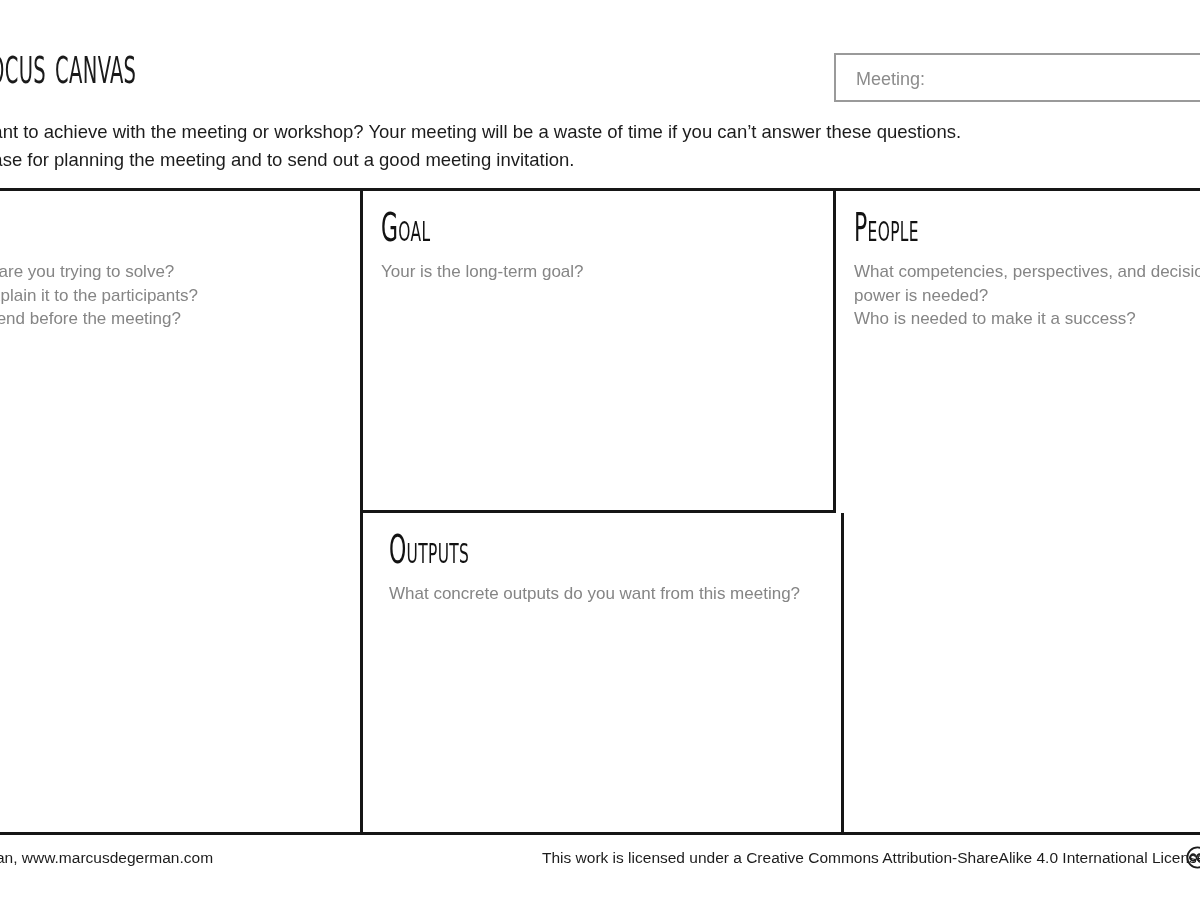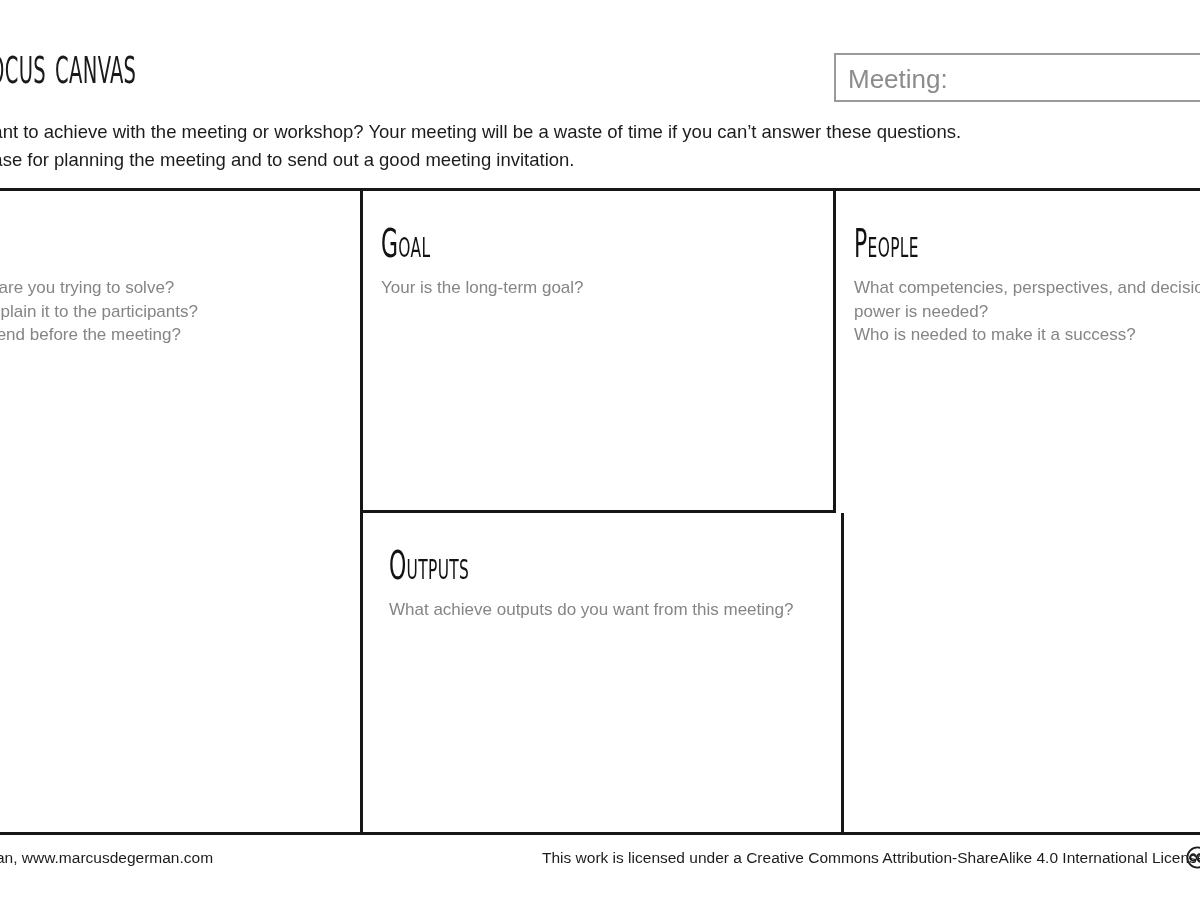--- a/index.html
+++ b/index.html
@@ -57,23 +57,23 @@
     left: 964px;
     top: 53px;
     width: 420px;
     height: 49px;
     border: 2px solid #9a9a9a;
     background: #ffffff;
     box-sizing: border-box;
   }
   .meeting-field .ph {
     position: absolute;
-    left: 12px;
+    left: 20px;
     top: 8px;
-    font-size: 26px;
+    font-size: 18px;
     line-height: 32px;
     color: #8c8c8c;
     font-family: "Liberation Sans", sans-serif;
     white-space: nowrap;
   }
 
   .intro {
     position: absolute;
     left: 0px;
     top: 118px;
@@ -93,21 +93,21 @@
     width: 1460px;
     height: 647px;
     border-top: 3px solid #161616;
     border-bottom: 3px solid #161616;
     box-sizing: border-box;
   }
 
   .cell {
     position: absolute;
     box-sizing: border-box;
-    padding: 32px 18px 0 18px;
+    padding: 16px 18px 0 18px;
     overflow: hidden;
   }
 
   
   #cell-left {
     left: 0px;
     top: 0px;
     width: 493px;
     height: 641px;
     border-right: 3px solid #161616;
@@ -230,21 +230,21 @@
     <div class="cell" id="cell-goal">
       <div class="cell-title">Goal</div>
       <div class="cell-questions">
         <span class="q">Your is the long-term goal?</span>
       </div>
     </div>
 
     <div class="cell" id="cell-outputs">
       <div class="cell-title">Outputs</div>
       <div class="cell-questions">
-        <span class="q">What achieve outputs do you want from this meeting?</span>
+        <span class="q">What concrete outputs do you want from this meeting?</span>
       </div>
     </div>
 
     <div class="cell" id="cell-people">
       <div class="cell-title">People</div>
       <div class="cell-questions">
         <span class="q">What competencies, perspectives, and decision</span>
         <span class="q">power  is needed?</span>
         <span class="q">Who is needed to make it a success?</span>
       </div>

